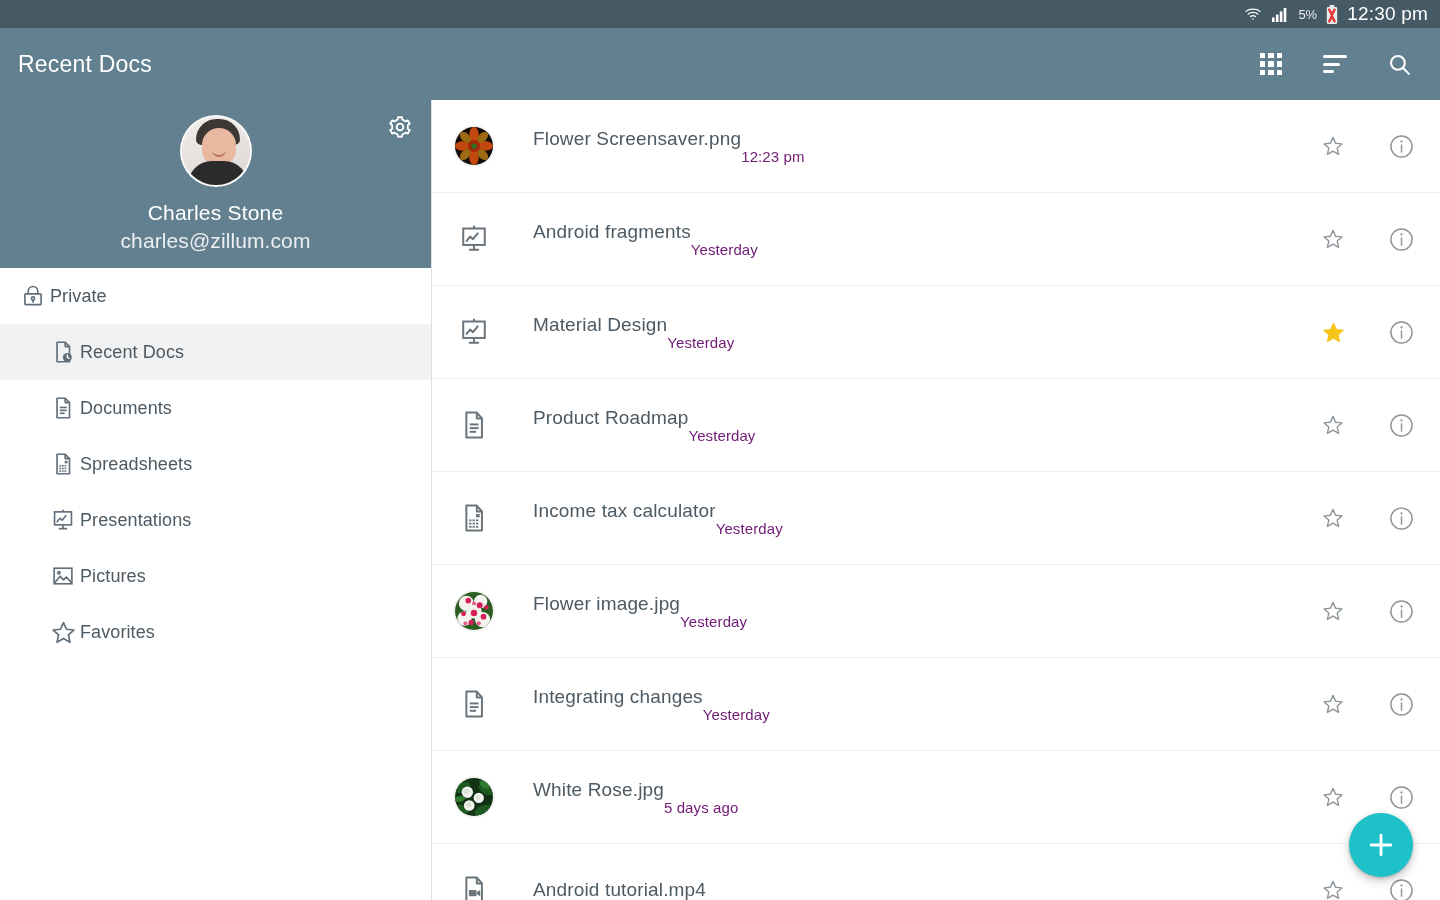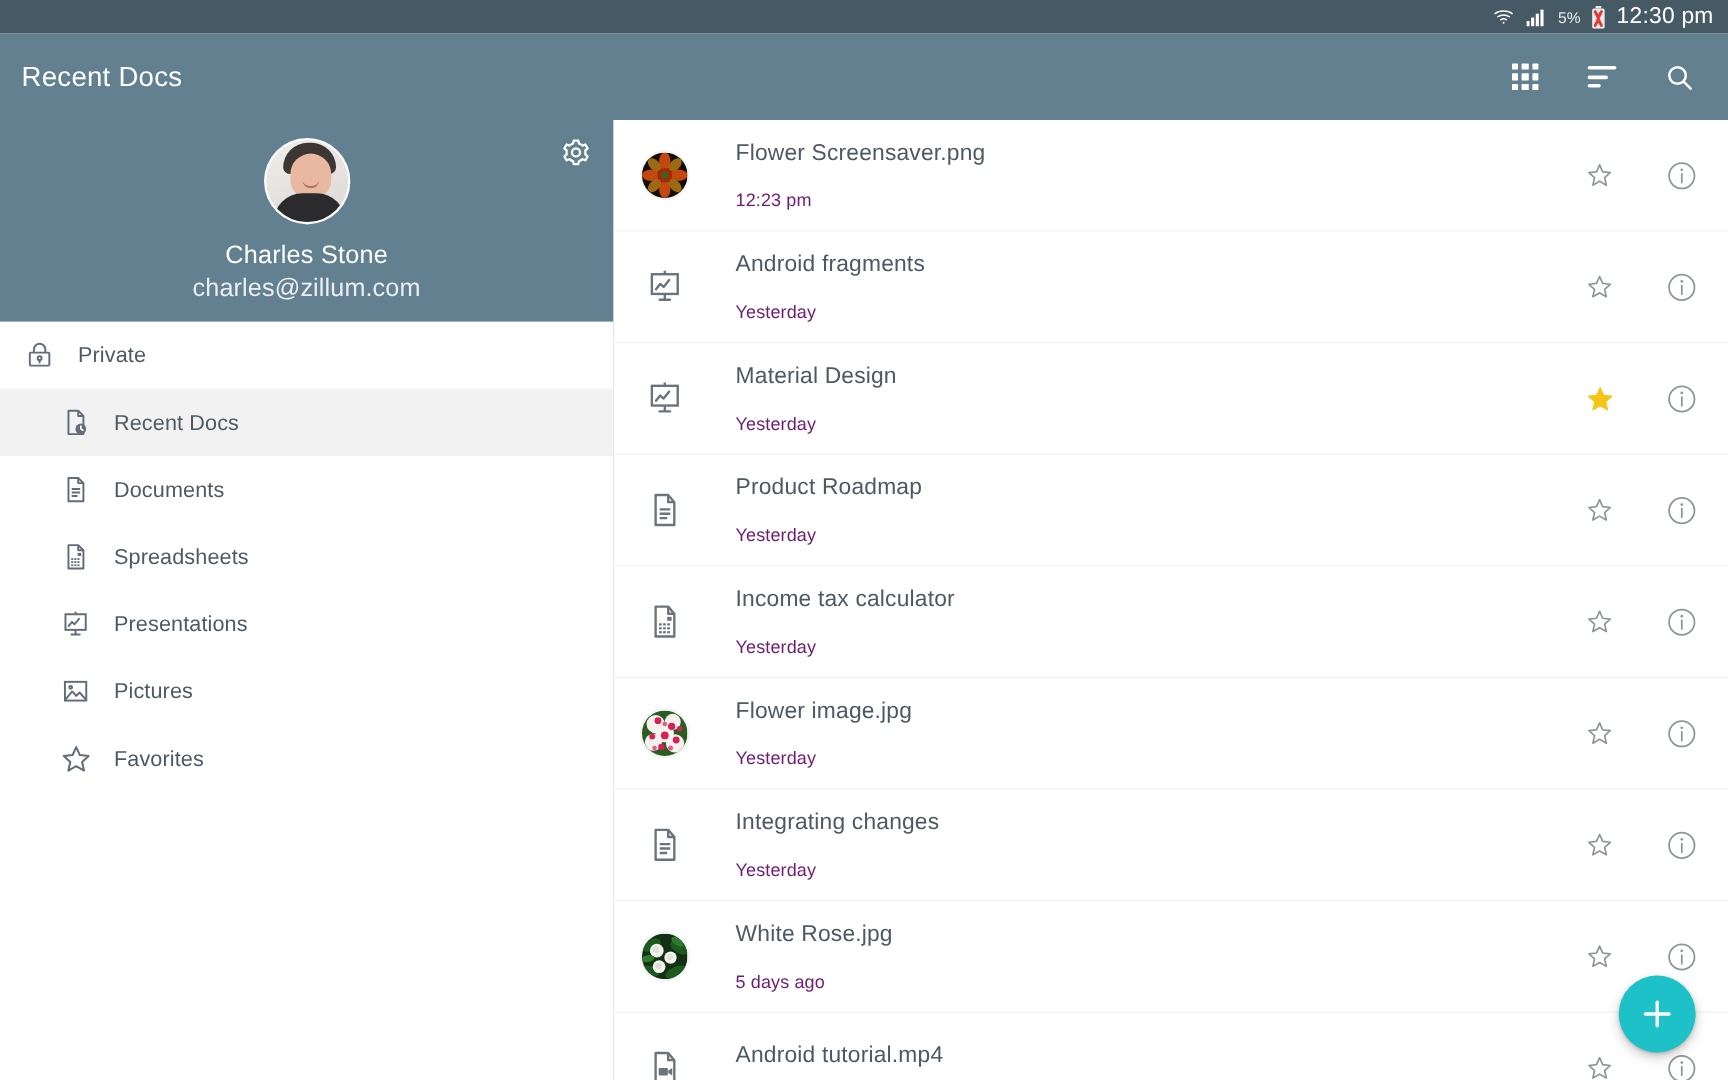--- a/index.html
+++ b/index.html
@@ -45,21 +45,21 @@
   .sort-icon { width: 24px; height: 18px; display: flex; flex-direction: column; justify-content: space-between; }
   .sort-icon i { height: 3px; background: #ffffff; border-radius: 1.5px; display: block; }
   .sort-icon i:nth-child(1) { width: 24px; }
   .sort-icon i:nth-child(2) { width: 17px; }
   .sort-icon i:nth-child(3) { width: 11px; }
 
   
   .body-wrap { display: flex; width: 100%; height: 800px; }
 
   
-  .sidebar { width: 512px; height: 800px; background: #ffffff; position: relative; border-right: 1px solid #e0e0e0; }
+  .sidebar { width: 432px; height: 800px; background: #ffffff; position: relative; border-right: 1px solid #e0e0e0; }
 
   .profile {
     height: 168px; background: #62808f;
     display: flex; flex-direction: column; align-items: center; justify-content: center;
     position: relative;
   }
   .gear-btn { position: absolute; top: 12px; right: 16px; width: 30px; height: 30px; display:flex; align-items:center; justify-content:center; cursor:pointer; }
   .avatar {
     width: 72px; height: 72px; border-radius: 50%;
     border: 2px solid rgba(255,255,255,.85);
@@ -76,34 +76,34 @@
 
   .nav { padding-top: 0; }
   .nav-row {
     display: flex; align-items: center; height: 56px;
     cursor: pointer; position: relative;
   }
   .nav-row.top-level { padding-left: 16px; }
   .nav-row.sub { padding-left: 46px; }
   .nav-row.active { background: #f2f2f2; }
   .nav-ico { width: 34px; display: flex; align-items: center; justify-content: center; flex: 0 0 34px; color: #616d78; }
-  .nav-label { margin-left: 15px; font-size: 18px; color: #4d5a63; letter-spacing:.1px; }
+  .nav-label { margin-left: 0; font-size: 18px; color: #4d5a63; letter-spacing:.1px; }
   .nav-chevron { margin-left: auto; margin-right: 22px; color: #6b7880; display:flex; }
 
   
   .filelist { flex: 1; height: 800px; background: #ffffff; position: relative; overflow: hidden; }
   .file-row {
     height: 93px; display: flex; align-items: center;
     border-bottom: 1px solid #eceff0;
     padding-left: 20px; padding-right: 24px;
     cursor: pointer; background: #fff;
   }
   .file-thumb { width: 44px; height: 44px; flex: 0 0 44px; display:flex; align-items:center; justify-content:center; }
   .thumb-photo { width: 42px; height: 42px; border-radius: 50%; border: 2px solid #f4f4f4; overflow: hidden; position: relative; }
-  .file-texts { margin-left: 37px; display: flex; flex-direction: column; justify-content: center; }
+  .file-texts { margin-left: 37px; display: flex; justify-content: center; }
   .file-name { font-size: 19px; color: #4d5a63; letter-spacing: .15px; }
   .file-date { font-size: 15px; color: #701a75; margin-top: 20px; letter-spacing: .1px; }
   .file-actions { margin-left: auto; display: flex; align-items: center; gap: 38px; }
   .act-btn { width: 30px; height: 30px; display:flex; align-items:center; justify-content:center; cursor:pointer; }
 
   
   .fab {
     position: absolute; right: 27px; bottom: 23px;
     width: 64px; height: 64px; border-radius: 50%;
     background: #1ec1c8;

